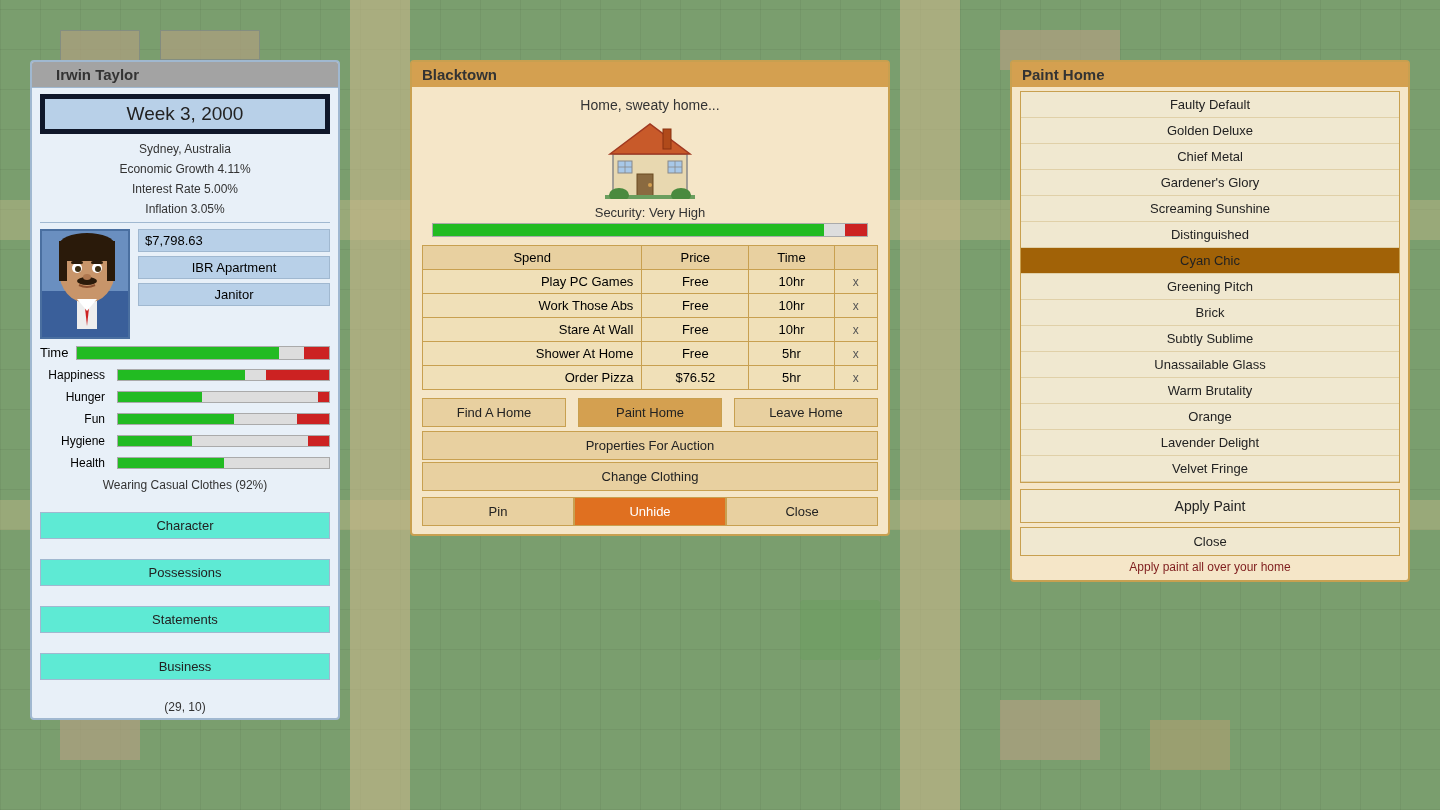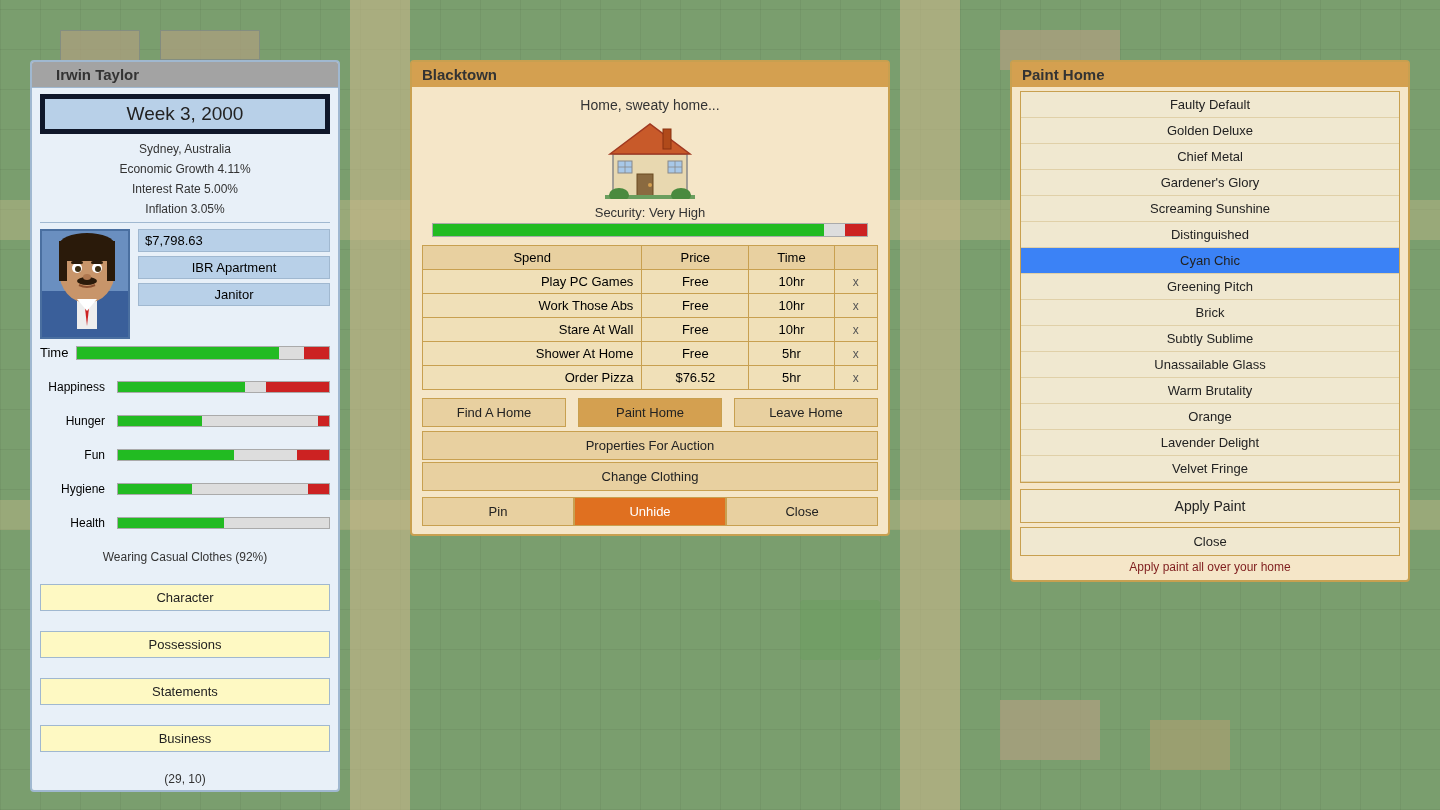--- a/index.html
+++ b/index.html
@@ -123,21 +123,21 @@
       top: 0;
       height: 100%;
       background: #cc2222;
     }
     .needs-section {
       margin: 4px 8px;
     }
     .need-row {
       display: flex;
       align-items: center;
-      margin: 20px 0;
+      margin: 8px 0;
       font-size: 12px;
       gap: 12px;
     }
     .need-label {
       width: 65px;
       text-align: right;
       font-size: 12px;
     }
     .need-bar {
       flex: 1;
@@ -149,21 +149,21 @@
     .clothes-text {
       text-align: center;
       font-size: 12px;
       margin: 4px 8px;
       color: #333;
     }
     .btn-menu {
       display: block;
       width: calc(100% - 16px);
       margin: 20px 8px;
-      background: #fef9c3;
+      background: #5eead4;
       border: 1px solid #a0b8d0;
       padding: 5px;
       text-align: center;
       font-size: 13px;
       cursor: pointer;
       color: #222;
     }
     .coords-text {
       text-align: center;
       font-size: 12px;
@@ -290,21 +290,21 @@
       overflow-y: auto;
     }
     .paint-item {
       padding: 5px 10px;
       font-size: 13px;
       border-bottom: 1px solid #e0d0a8;
       cursor: pointer;
       color: #222;
       text-align: center;
     }
-    .paint-item.selected { background: #3b82f6; }
+    .paint-item.selected { background: #a16207; }
     .apply-btn {
       display: block;
       width: calc(100% - 16px);
       margin: 6px 8px 4px;
       background: #f0e8d0;
       border: 1px solid #c8a050;
       padding: 8px;
       text-align: center;
       font-size: 14px;
       cursor: pointer;

